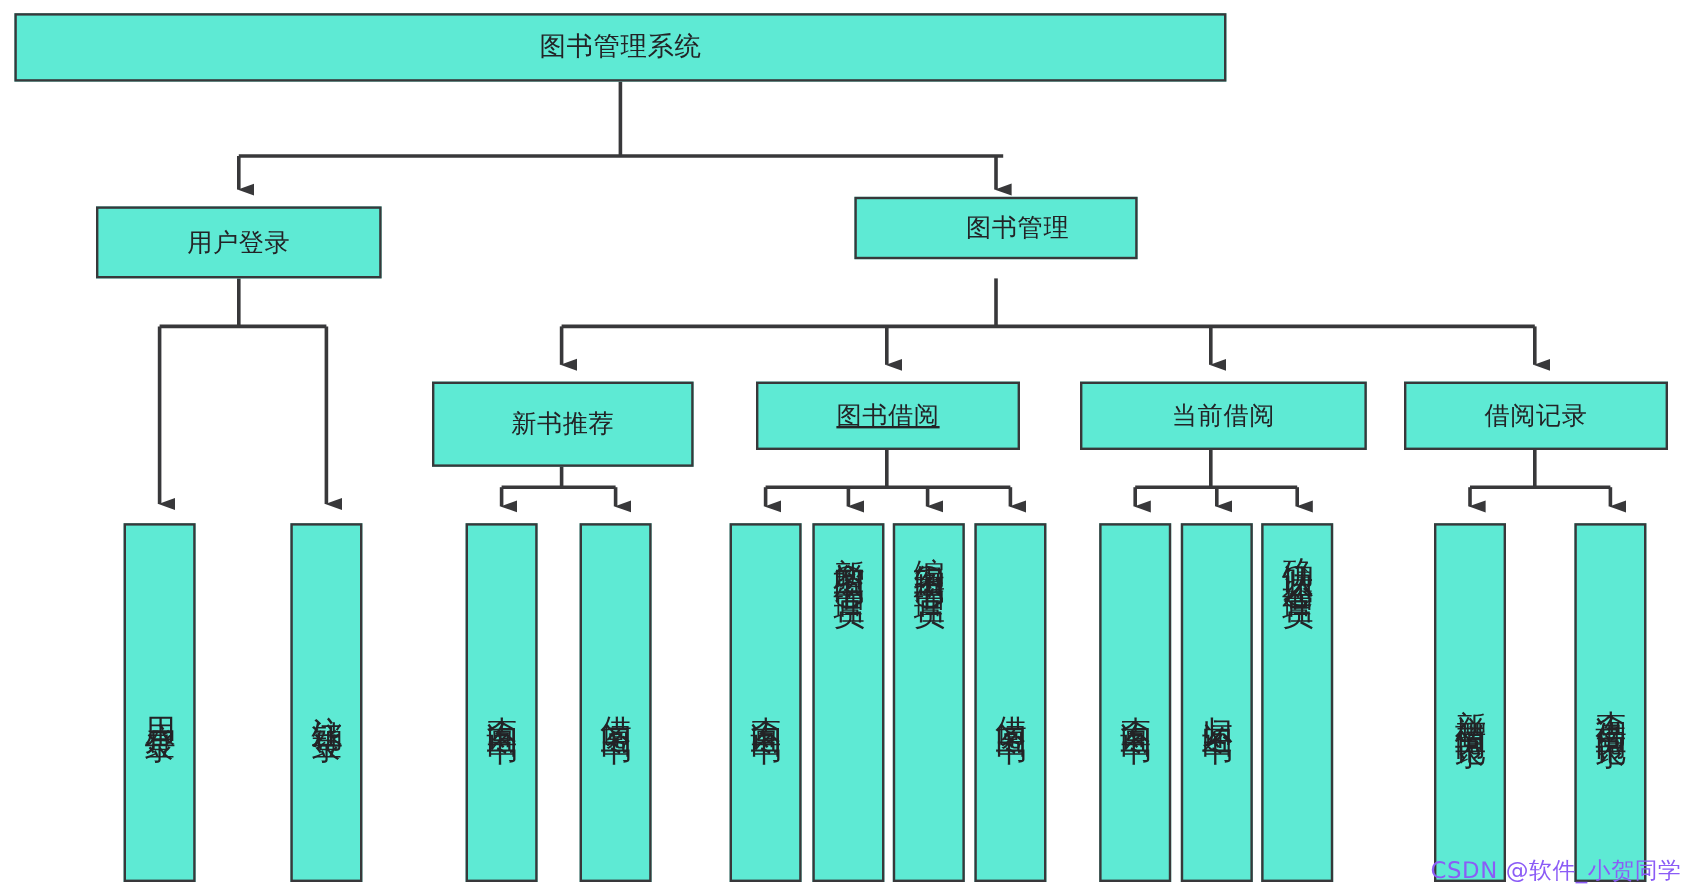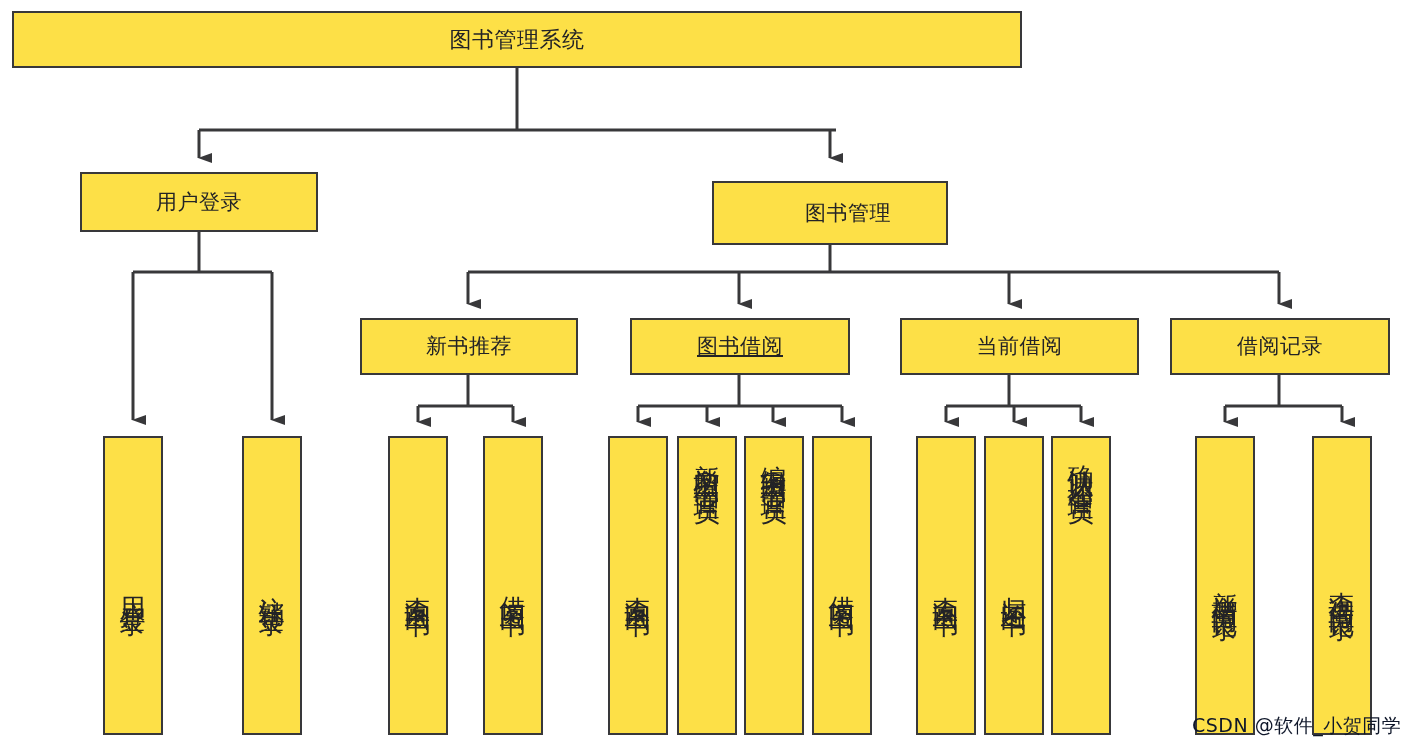--- a/index.html
+++ b/index.html
@@ -22,21 +22,21 @@
     position: absolute;
     left: 0;
     top: 0;
     width: 1405px;
     height: 747px;
     pointer-events: none;
   }
   .node {
     position: absolute;
     box-sizing: border-box;
-    background: #fde047;
+    background: #5eead4;
     border: 2px solid #38383a;
     display: flex;
     align-items: center;
     justify-content: center;
     color: #232326;
     z-index: 2;
   }
   .node .label {
     display: block;
     text-align: center;
@@ -66,21 +66,21 @@
     white-space: nowrap;
   }
   
   .node.vert.centered {
     align-items: center;
     padding-top: 0;
   }
   .watermark {
     position: absolute;
     z-index: 5;
-    color: #0f172a;
+    color: #8b5cf6;
     font-size: 19px;
     white-space: nowrap;
     letter-spacing: 0.5px;
     pointer-events: none;
   }
 </style>
 </head>
 <body>
 
 <div id="diagram-root">
@@ -138,25 +138,25 @@
   </svg>
 
   <div class="node horiz root" style="left:12px; top:11px; width:1010px; height:57px;">
     <span class="label">图书管理系统</span>
   </div>
 
   <div class="node horiz" style="left:80px; top:172px; width:238px; height:60px;">
     <span class="label">用户登录</span>
   </div>
 
-  <div class="node horiz" style="left:712px; top:181px; width:236px; height:64px;padding-left:36px;">
+  <div class="node horiz" style="left:712px; top:164px; width:236px; height:52px;padding-left:36px;">
     <span class="label">图书管理</span>
   </div>
 
-  <div class="node horiz" style="left:360px; top:318px; width:218px; height:57px;">
+  <div class="node horiz" style="left:360px; top:318px; width:218px; height:71px;">
     <span class="label">新书推荐</span>
   </div>
 
   <div class="node horiz" style="left:630px; top:318px; width:220px; height:57px;text-decoration:underline;">
     <span class="label">图书借阅</span>
   </div>
 
   <div class="node horiz" style="left:900px; top:318px; width:239px; height:57px;">
     <span class="label">当前借阅</span>
   </div>

